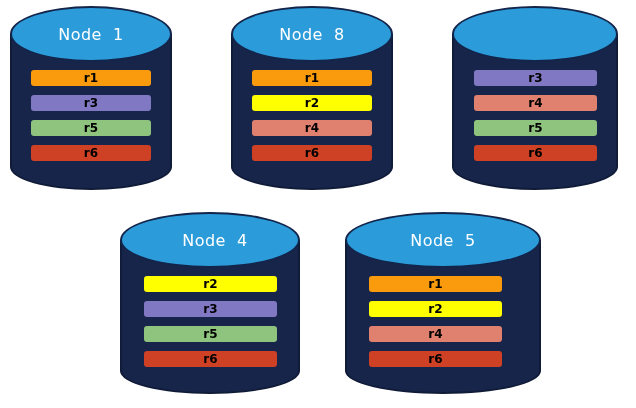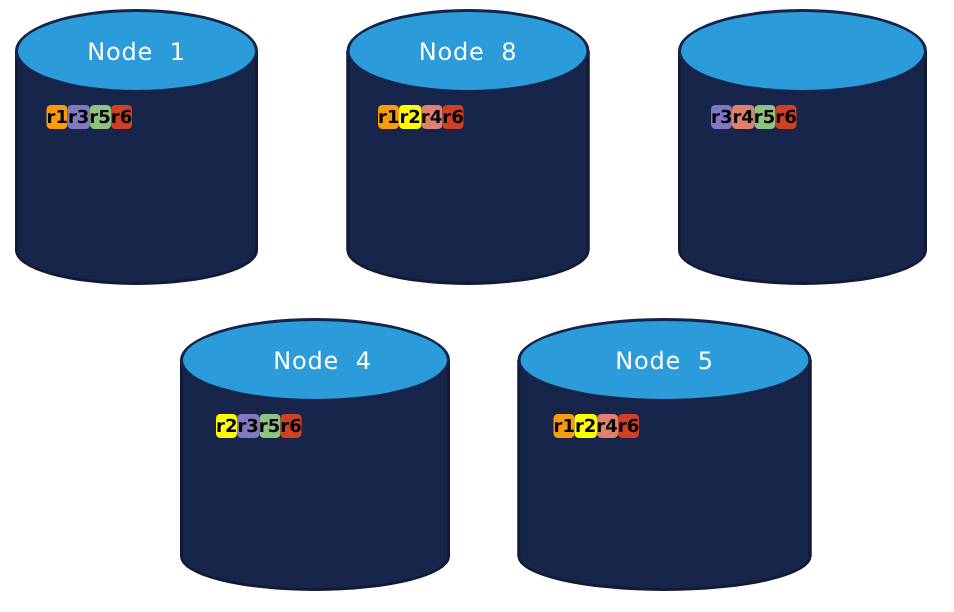--- a/index.html
+++ b/index.html
@@ -65,21 +65,21 @@
     color: #ffffff;
     font-size: 16px;
     letter-spacing: 0.5px;
     white-space: pre;
   }
 
   .bars {
     position: absolute;
     z-index: 5;
     display: flex;
-    flex-direction: row;
+    flex-direction: column;
   }
   .bar {
     height: 16px;
     border-radius: 3px;
     margin-bottom: 9px;
     color: #000000;
     font-size: 12px;
     font-weight: bold;
     display: flex;
     align-items: center;

